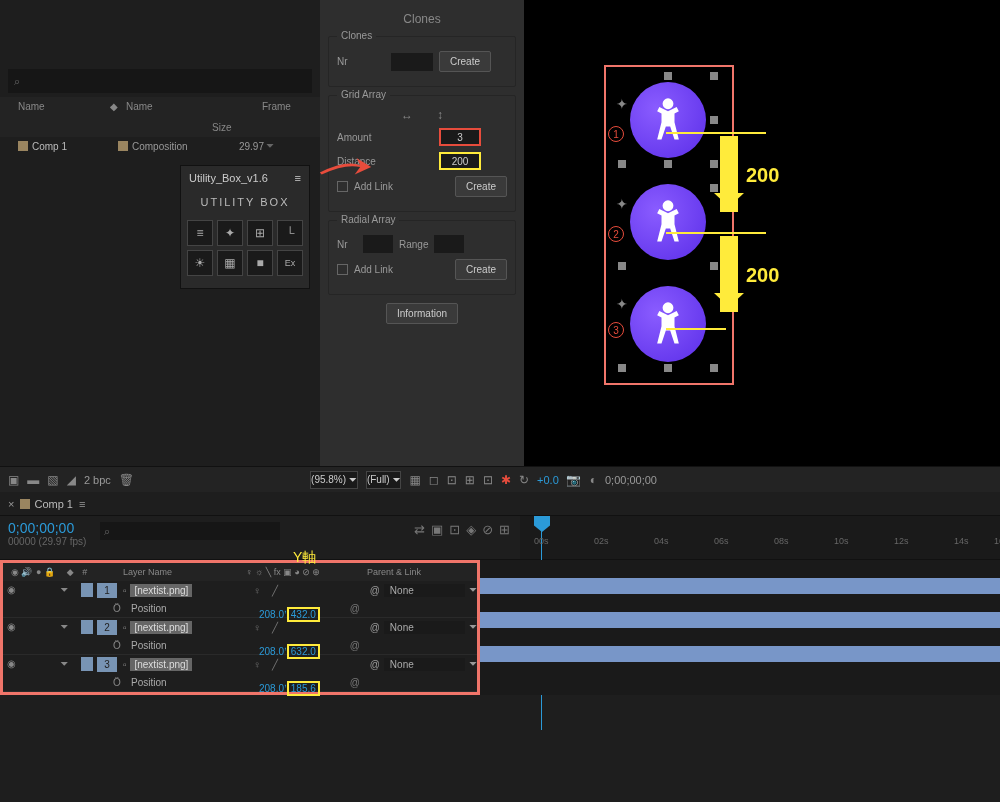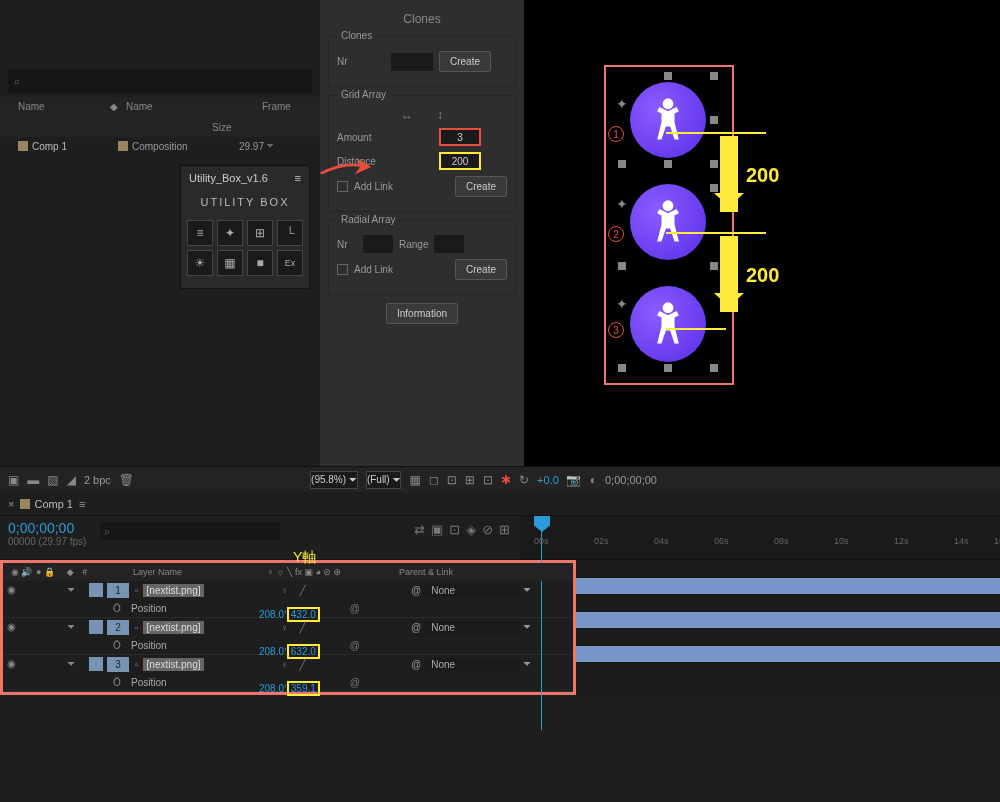--- a/index.html
+++ b/index.html
@@ -65,21 +65,21 @@
 .tc-blue{color:#2b9ad8;font-size:14px;}
 .tc-sub{color:#666;font-size:10px;}
 .tl-search{position:absolute;left:100px;top:6px;width:180px;height:18px;background:#161616;}
 .tl-icons{position:absolute;right:10px;top:6px;display:flex;gap:6px;color:#777;font-size:13px;}
 .tl-head-right{flex:1;position:relative;background:#1a1a1a;}
 .ruler{position:absolute;top:20px;left:0;right:0;height:20px;display:flex;color:#666;font-size:9px;}
 .ruler span{position:absolute;}
 .playhead{position:absolute;left:14px;top:0;width:16px;height:16px;background:#2b9ad8;clip-path:polygon(0 0,100% 0,100% 60%,50% 100%,0 60%);}
 .playline{position:absolute;left:21px;top:14px;width:1px;height:200px;background:#2b9ad8;}
 .layers-area{display:flex;}
-.layers-left{width:576px;}
+.layers-left{width:480px;}
 .layers-right{flex:1;background:#1a1a1a;position:relative;}
 .col-header{display:flex;height:18px;background:#232323;font-size:9px;color:#888;align-items:center;}
 .col-header .c1{width:130px;padding-left:8px;display:flex;gap:3px;}
 .col-header .c2{width:134px;}
 .col-header .c3{width:132px;}
 .col-header .c4{width:120px;}
 .layer-block{border-bottom:1px solid #2a2a2a;}
 .layer-row{display:flex;height:18px;align-items:center;font-size:10px;}
 .layer-row .vis{width:54px;display:flex;gap:2px;padding-left:4px;}
 .eye{width:12px;height:12px;color:#888;}
@@ -394,21 +394,21 @@
                 <span>@</span>
                 <div class="parent-dd">None</div>
                 <span>⏷</span>
               </div>
   </div>
   <div class="prop-row">
     <span class="stopw">Ö</span>
     <span class="pname">Position</span>
     <span class="val">208.0</span>
               <span style="color:#2b9ad8">,</span>
-              <span class="val yval">359.1</span>
+              <span class="val yval">185.6</span>
     <span class="pickw">@</span>
   </div>
           </div>
         </div>
     </div>
     <div class="layers-right">
       <div class="bar" style="top:18px"></div>
       <div class="bar" style="top:52px"></div>
       <div class="bar" style="top:86px"></div>
     </div>

